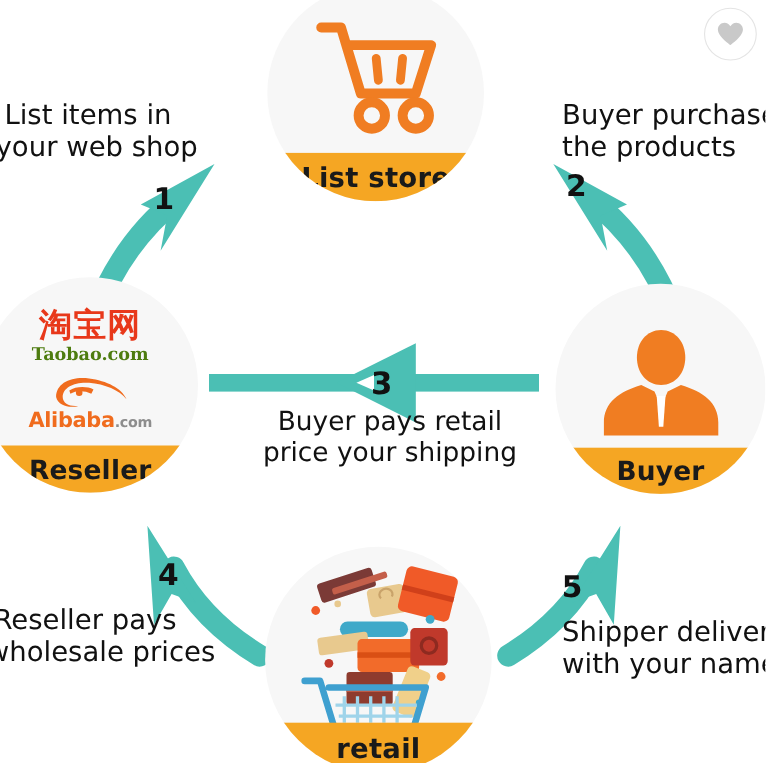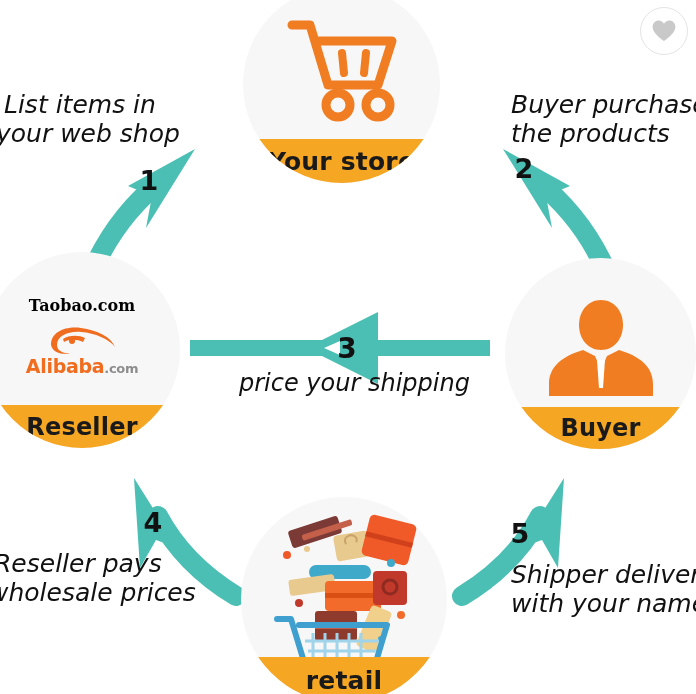--- a/index.html
+++ b/index.html
@@ -113,21 +113,21 @@
     font-size: 30px;
     font-weight: bold;
     color: #e8381a;
     line-height: 1.05;
     letter-spacing: 1px;
   }
   .tb-en {
     font-family: "DejaVu Serif", serif;
     font-size: 16px;
     font-weight: bold;
-    color: #000000;
+    color: #4d7c0f;
     line-height: 1;
     margin-top: 1px;
   }
   .ali-wrap {
     display: flex;
     flex-direction: column;
     align-items: center;
     margin-top: 7px;
   }
   .ali-name {
@@ -146,21 +146,20 @@
 
   
   .caption {
     position: absolute;
     z-index: 30;
     color: #111111;
     font-family: "DejaVu Sans", sans-serif;
     font-size: 25px;
     line-height: 1.16;
     white-space: nowrap;
-    font-style: italic;
   }
   #cap-1 { left: 4px;   top: 90px;  text-align: left; }
   #cap-2 { left: 511px; top: 90px;  text-align: left; }
   #cap-3 { left: 239px; top: 370px; text-align: center; font-size: 24px; }
   #cap-4 { left: -6px;  top: 549px; text-align: left; }
   #cap-5 { left: 511px; top: 560px; text-align: left; }
   .caption div { display: block; }
   #cap-1 .l2 { margin-left: -8px; }
   #cap-4 .l2 { margin-left: -6px; }
 </style>
@@ -219,39 +218,40 @@
         </g>
         <g stroke="#f07d22" stroke-width="8" stroke-linecap="round">
           <line x1="60" y1="42" x2="62" y2="62"></line>
           <line x1="84" y1="42" x2="82" y2="62"></line>
         </g>
         <circle cx="56" cy="94" r="12" fill="none" stroke="#f07d22" stroke-width="9"></circle>
         <circle cx="96" cy="94" r="12" fill="none" stroke="#f07d22" stroke-width="9"></circle>
       </svg>
     </div>
     <div class="band">
-      <span>Your store</span>
+      <span>List store</span>
     </div>
   </div>
 
   <div class="node" id="node-buyer">
     <div class="art">
       <svg width="128" height="128" viewBox="0 0 128 128" style="margin-top:-12px">
         <path d="M64,16 C77,16 86,27 86,41 C86,55 77,66 64,66 C51,66 42,55 42,41 C42,27 51,16 64,16 Z" fill="#f07d22"></path>
         <path d="M46,66 L58,72 L64,86 L70,72 L82,66 C102,72 116,82 116,100 L116,112 L12,112 L12,100 C12,82 26,72 46,66 Z" fill="#f07d22"></path>
         <path d="M60,76 L68,76 L66,104 L62,104 Z" fill="#ffffff"></path>
       </svg>
     </div>
     <div class="band">
       <span>Buyer</span>
     </div>
   </div>
 
   <div class="node" id="node-reseller">
     <div class="logo-stack">
+      <div class="tb-cn">淘宝网</div>
       <div class="tb-en">Taobao.com</div>
       <div class="ali-wrap">
         <svg width="86" height="34" viewBox="0 0 86 34">
           <path d="M12,22 C12,9 26,3 42,5 C58,7 72,14 76,24 C70,16 56,10 42,9 C29,8 18,13 18,22 C18,28 25,31 32,30 C26,32 14,31 12,22 Z" fill="#f06c1e"></path>
           <path d="M24,16 C30,12 40,12 46,15 L44,19 C38,16 30,16 25,19 Z" fill="#f06c1e"></path>
           <circle cx="33" cy="18" r="3" fill="#f06c1e"></circle>
         </svg>
         <div class="ali-name"><span>Alibaba</span><span class="dotcom">.com</span></div>
       </div>
     </div>
@@ -314,20 +314,21 @@
     <div class="l1">List items in</div>
     <div class="l2">your web shop</div>
   </div>
 
   <div class="caption" id="cap-2">
     <div class="l1">Buyer purchases</div>
     <div class="l2">the products</div>
   </div>
 
   <div class="caption" id="cap-3">
+    <div class="l1">Buyer pays retail</div>
     <div class="l2">price your shipping</div>
   </div>
 
   <div class="caption" id="cap-4">
     <div class="l1">Reseller pays</div>
     <div class="l2">wholesale prices</div>
   </div>
 
   <div class="caption" id="cap-5">
     <div class="l1">Shipper delivers</div>

